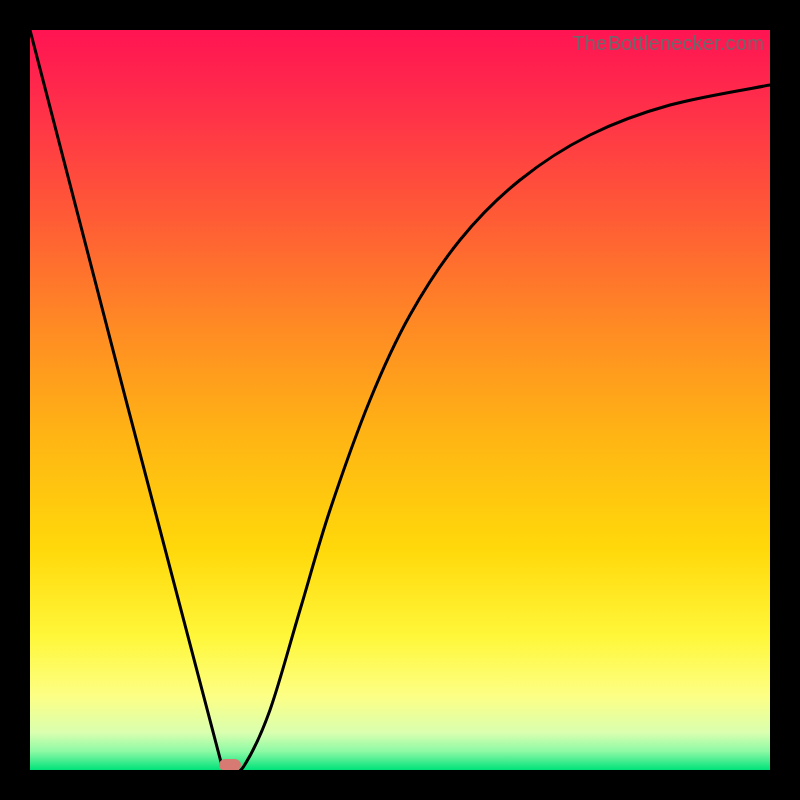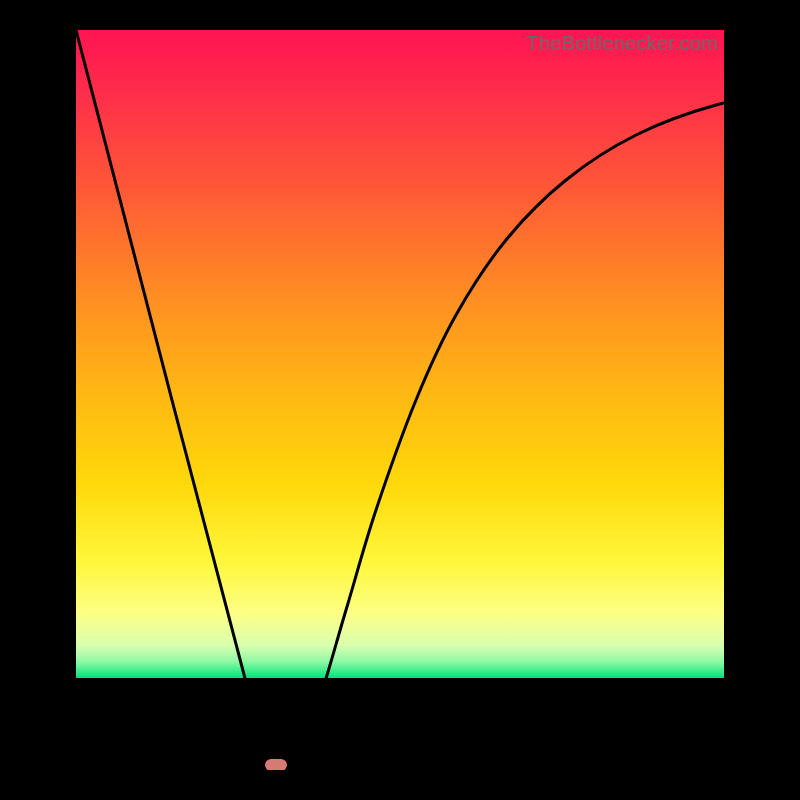--- a/index.html
+++ b/index.html
@@ -17,24 +17,23 @@
     left: 0;
     width: 800px;
     height: 800px;
     box-sizing: border-box;
     border: 30px solid #000;
   }
   .plot {
     position: absolute;
     top: 30px;
     left: 30px;
-    width: 648px;
+    width: 740px;
     height: 740px;
     overflow: hidden;
-    margin-left: 46px;
   }
   .gradient {
     position: absolute;
     inset: 0;
   }
   svg.curve {
     position: absolute;
     inset: 0;
     width: 740px;
     height: 740px;

